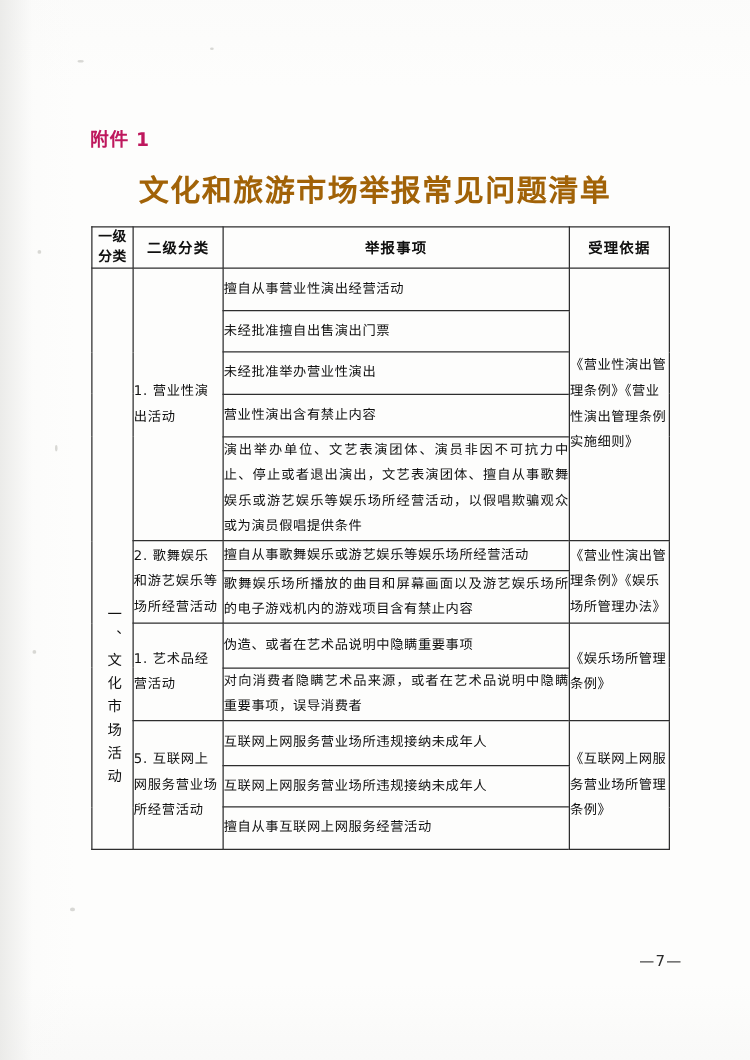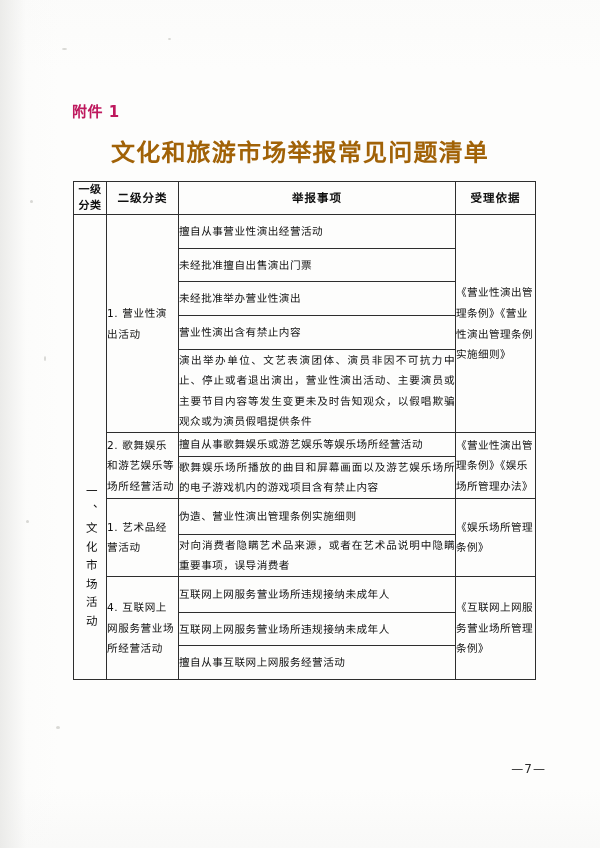--- a/index.html
+++ b/index.html
@@ -209,43 +209,43 @@
       <tr>
         <td class="itemcell short">未经批准擅自出售演出门票</td>
       </tr>
       <tr>
         <td class="itemcell short">未经批准举办营业性演出</td>
       </tr>
       <tr>
         <td class="itemcell short">营业性演出含有禁止内容</td>
       </tr>
       <tr>
-        <td class="itemcell">演出举办单位、文艺表演团体、演员非因不可抗力中止、停止或者退出演出，营业性演出活动、主要演员或主要节目内容等发生变更未及时告知观众，以假唱欺骗观众或为演员假唱提供条件</td>
+        <td class="itemcell">演出举办单位、文艺表演团体、演员非因不可抗力中止、停止或者退出演出，文艺表演团体、擅自从事歌舞娱乐或游艺娱乐等娱乐场所经营活动，以假唱欺骗观众或为演员假唱提供条件</td>
       </tr>
 
       <tr>
         <td class="l2cell" rowspan="2">2. 歌舞娱乐和游艺娱乐等场所经营活动</td>
         <td class="itemcell">擅自从事歌舞娱乐或游艺娱乐等娱乐场所经营活动</td>
         <td class="lawcell" rowspan="2">《营业性演出管理条例》《娱乐场所管理办法》</td>
       </tr>
       <tr>
         <td class="itemcell">歌舞娱乐场所播放的曲目和屏幕画面以及游艺娱乐场所的电子游戏机内的游戏项目含有禁止内容</td>
       </tr>
 
       <tr>
         <td class="l2cell" rowspan="2">1. 艺术品经营活动</td>
-        <td class="itemcell short">伪造、营业性演出管理条例实施细则</td>
+        <td class="itemcell short">伪造、或者在艺术品说明中隐瞒重要事项</td>
         <td class="lawcell" rowspan="2">《娱乐场所管理条例》</td>
       </tr>
       <tr>
         <td class="itemcell">对向消费者隐瞒艺术品来源，或者在艺术品说明中隐瞒重要事项，误导消费者</td>
       </tr>
 
       <tr>
-        <td class="l2cell" rowspan="3">4. 互联网上网服务营业场所经营活动</td>
+        <td class="l2cell" rowspan="3">5. 互联网上网服务营业场所经营活动</td>
         <td class="itemcell short">互联网上网服务营业场所违规接纳未成年人</td>
         <td class="lawcell" rowspan="3">《互联网上网服务营业场所管理条例》</td>
       </tr>
       <tr>
         <td class="itemcell short">互联网上网服务营业场所违规接纳未成年人</td>
       </tr>
       <tr>
         <td class="itemcell short">擅自从事互联网上网服务经营活动</td>
       </tr>
     </tbody>

